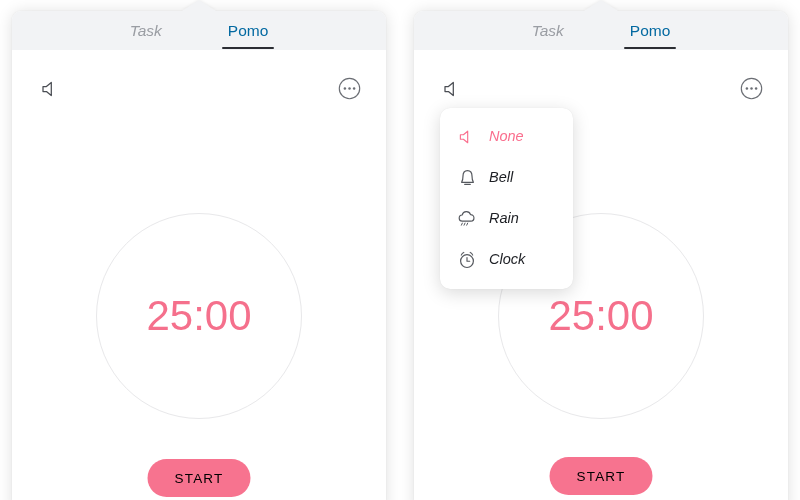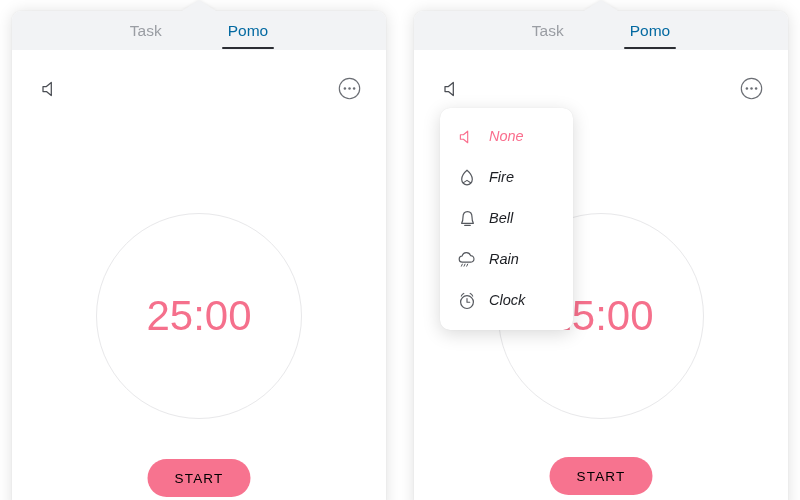--- a/index.html
+++ b/index.html
@@ -65,21 +65,21 @@
     position: relative;
     font-size: 15.5px;
     line-height: 1;
     padding: 0 3px;
     height: 39px;
     display: flex;
     align-items: center;
     cursor: pointer;
     user-select: none;
   }
-  .tab.inactive { color: #9a9da3; }
+  .tab.inactive { color: #9a9da3; font-style: italic; }
   .tab.active   { color: #0369a1; }
   .tab.active .underline {
     position: absolute;
     left: -3px;
     right: -3px;
     bottom: 1px;
     height: 2px;
     background: #2b2d33;
     border-radius: 1px;
   }
@@ -283,29 +283,20 @@
         <div class="dd-item selected">
           <span class="dd-ico">
             <svg width="19" height="18" viewBox="0 0 20 18" fill="none">
               <path d="M2.5 6.6h3.2L10.2 2.9v12.2L5.7 11.4H2.5V6.6z" stroke="currentColor" stroke-width="1.2" stroke-linejoin="round" fill="none"></path>
             </svg>
           </span>
           <span class="dd-label">None</span>
         </div>
 
 
-        <div class="dd-item">
-          <span class="dd-ico">
-            <svg width="18" height="20" viewBox="0 0 18 20" fill="none">
-              <path d="M9 2.2c0 0 5.3 4.4 5.3 9.1 0 3.1-2.4 5.5-5.3 5.5s-5.3-2.4-5.3-5.5C3.7 6.6 9 2.2 9 2.2z" stroke="currentColor" stroke-width="1.2" stroke-linejoin="round" fill="none"></path>
-              <path d="M5.5 14.6L9 12.4l3.6 2.3" stroke="currentColor" stroke-width="1.1" stroke-linecap="round" stroke-linejoin="round" fill="none"></path>
-            </svg>
-          </span>
-          <span class="dd-label">Fire</span>
-        </div>
 
 
         <div class="dd-item">
           <span class="dd-ico">
             <svg width="19" height="20" viewBox="0 0 19 20" fill="none">
               <path d="M9.5 2.6c-2.9 0-4.5 2.4-4.5 5.4 0 3.1-.6 5.1-1.4 6.3h11.8c-.8-1.2-1.4-3.2-1.4-6.3 0-3-1.6-5.4-4.5-5.4z" stroke="currentColor" stroke-width="1.2" stroke-linejoin="round" fill="none"></path>
               <path d="M6.7 16.4h5.6" stroke="currentColor" stroke-width="1.1" stroke-linecap="round"></path>
             </svg>
           </span>
           <span class="dd-label">Bell</span>

